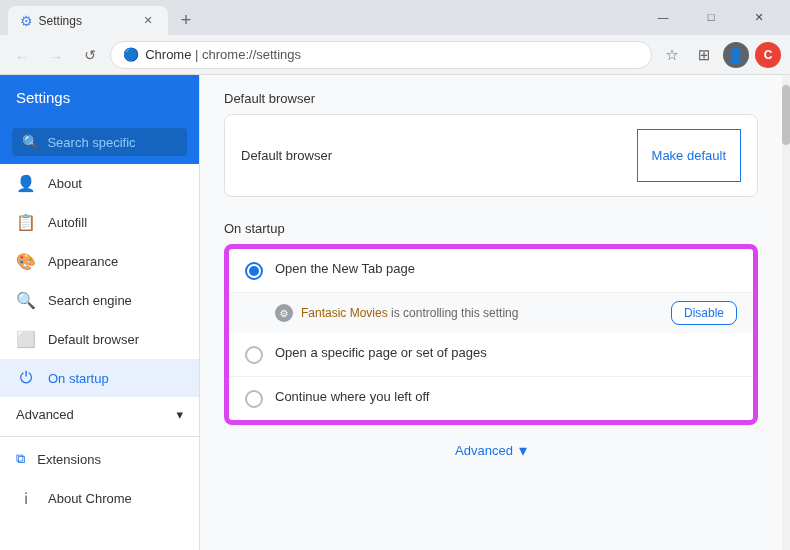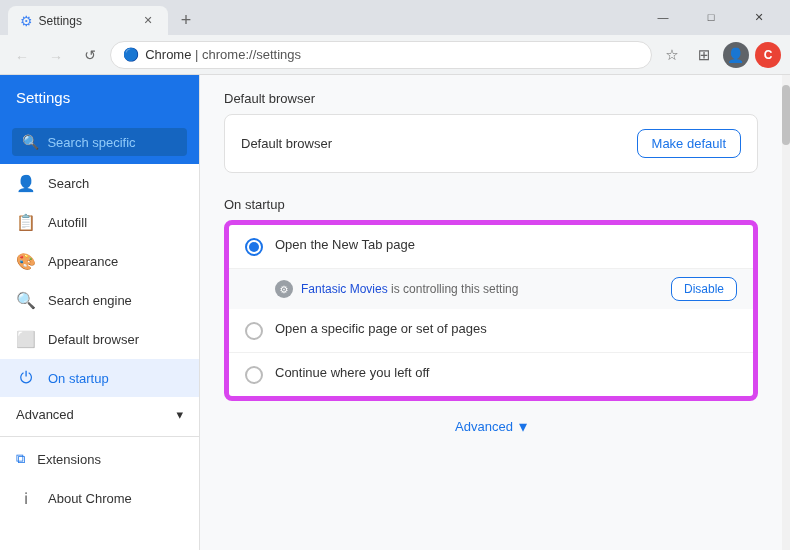--- a/index.html
+++ b/index.html
@@ -257,22 +257,22 @@
     }
     .card-text-sub {
       font-size: 12px;
       color: #666;
       margin-top: 2px;
     }
     .btn-outline {
       border: 1px solid #1a73e8;
       color: #1a73e8;
       background: white;
-      border-radius: 8px;
-      padding: 6px 14px;
+      border-radius: 0;
+      padding: 18px 14px;
       font-size: 13px;
       cursor: pointer;
       white-space: nowrap;
     }
 
     
     .startup-options {
       background: white;
       border-radius: 8px;
       border: 5px solid #d946ef;
@@ -325,21 +325,21 @@
       justify-content: center;
       font-size: 10px;
       color: white;
       flex-shrink: 0;
     }
     .ext-note-text {
       font-size: 12px;
       color: #666;
       flex: 1;
     }
-    .ext-link { color: #1d4ed8; text-decoration: none; cursor: pointer; }
+    .ext-link { color: #a16207; text-decoration: none; cursor: pointer; }
     .btn-text {
       color: #1a73e8;
       border: 1px solid #1a73e8;
       background: white;
       border-radius: 8px;
       padding: 4px 12px;
       font-size: 12px;
       cursor: pointer;
     }
 
@@ -406,21 +406,21 @@
 
     <div style="padding: 8px 12px; background: #1a73e8;">
       <div style="background: #1565c0; border-radius: 4px; display: flex; align-items: center; padding: 6px 10px; gap: 8px;">
         <span style="color: #90caf9; font-size: 14px;">🔍</span>
         <span style="color: #90caf9; font-size: 13px;">Search specific</span>
       </div>
     </div>
 
     <div class="sidebar-item">
       <span class="item-icon">👤</span>
-      <span>Search</span>
+      <span>About</span>
     </div>
     <div class="sidebar-item">
       <span class="item-icon">📋</span>
       <span>Autofill</span>
     </div>
     <div class="sidebar-item">
       <span class="item-icon">🎨</span>
       <span>Appearance</span>
     </div>
     <div class="sidebar-item">

